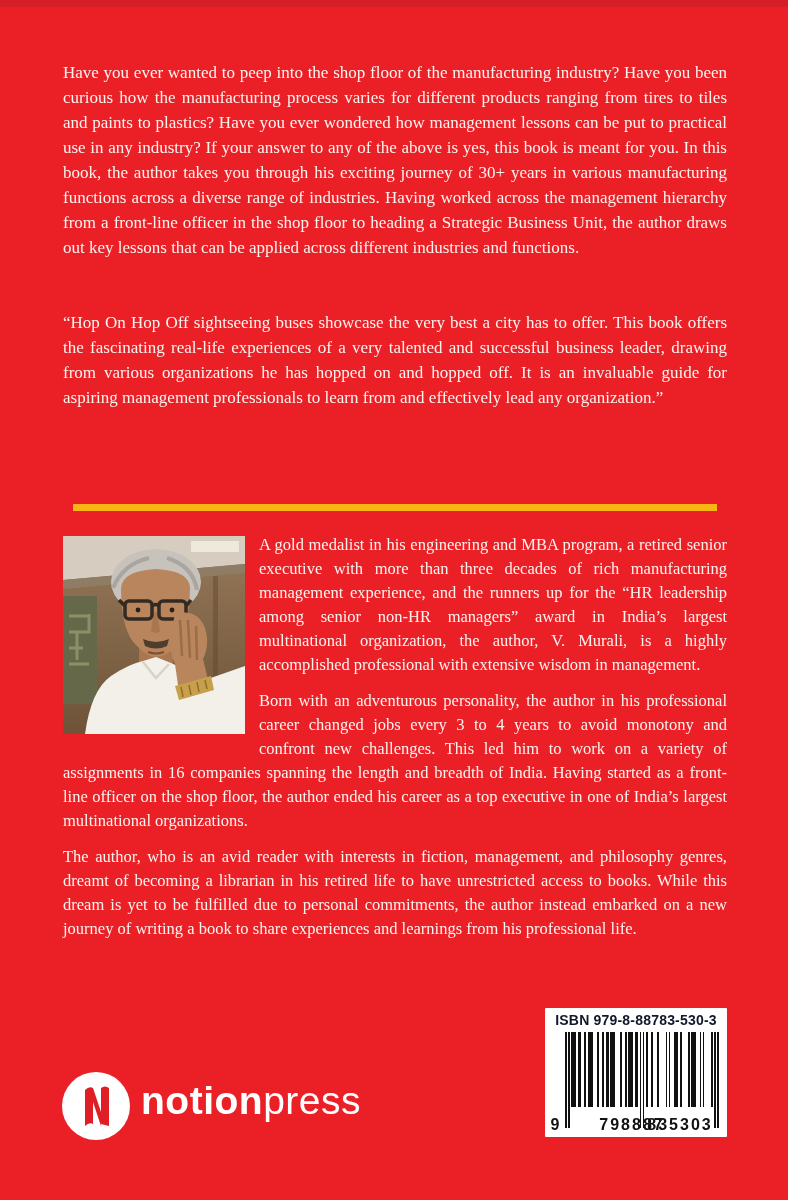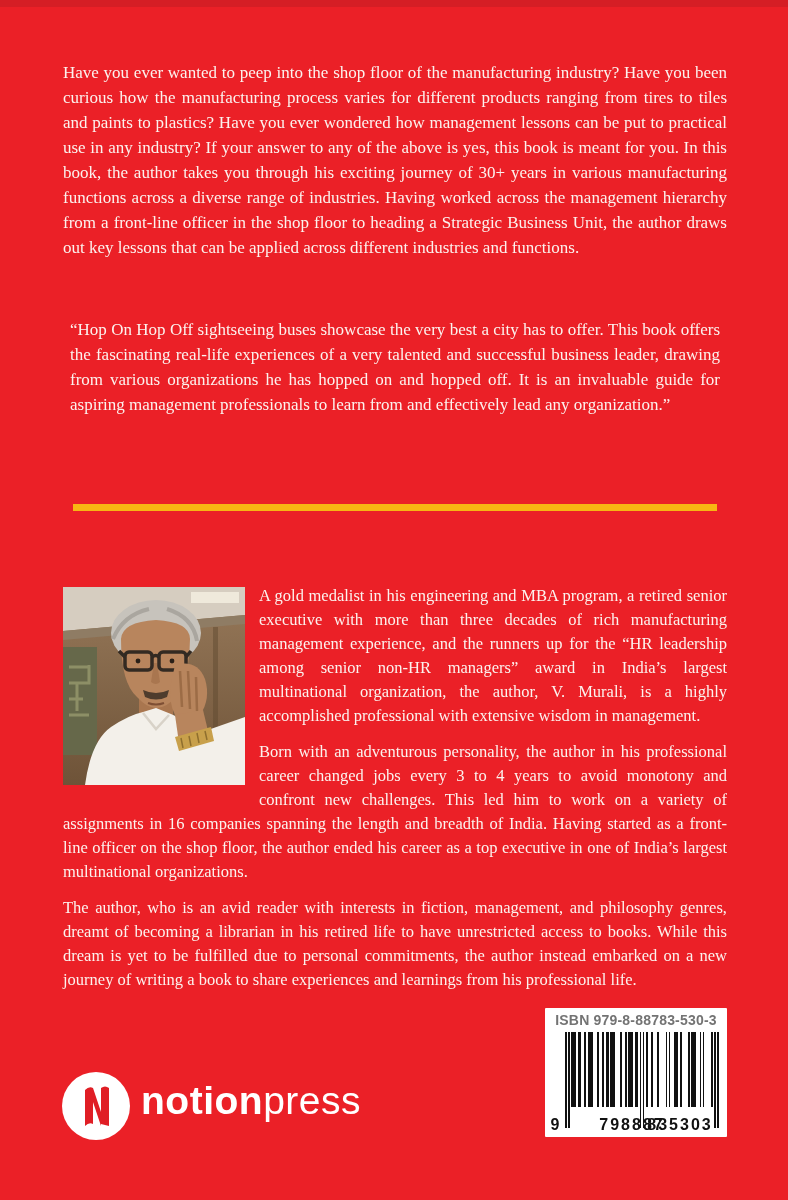--- a/index.html
+++ b/index.html
@@ -10,42 +10,42 @@
     overflow:hidden;
     font-family:"Liberation Serif","DejaVu Serif",serif;
     color:#fcf2ee;
     text-decoration:underline;
   }
   .top-edge{position:absolute;top:0;left:0;right:0;height:7px;background:#d51e25;}
   .textcol{position:absolute;left:63px;right:61px;}
   .synopsis{top:60px;}
   .synopsis p{margin:0;font-size:17px;line-height:25px;text-align:justify;}
   .testimonial{top:310px;}
-  .testimonial .quote{margin:7px;font-size:17px;line-height:25px;text-align:justify;}
+  .testimonial .quote{margin:0;font-size:17px;line-height:25px;text-align:justify;}
   .testimonial .attribution{margin:14px 0 0;font-size:17.5px;text-align:right;}
   .divider{position:absolute;top:504px;left:73px;width:644px;height:7px;background:#f8b513;}
-  .bio{top:584px;}
+  .bio{top:533px;}
   .bio p{margin:0 0 12px;font-size:16.5px;line-height:24px;text-align:justify;}
   .photo{
     float:left;width:182px;height:198px;margin:3px 14px 8px 0;
     background:#87664a;overflow:hidden;
   }
   .photo svg{display:block;width:182px;height:198px;}
   
   .logo{position:absolute;left:62px;top:1072px;display:flex;align-items:flex-start;gap:11px;}
   .logo-circle{width:68px;height:68px;border-radius:50%;background:#ffffff;display:flex;align-items:center;justify-content:center;}
   .logo-text{padding-top:9px;}
   .wordmark{font-family:"Liberation Sans",sans-serif;font-size:39px;line-height:40px;color:#fff;letter-spacing:.5px;white-space:nowrap;}
   .wordmark .wm-bold{font-weight:700;}
   .wordmark .wm-light{font-weight:400;}
   .domain{text-align:right;font-family:"Liberation Sans",sans-serif;font-weight:700;font-size:17px;color:#fff;margin-top:-1px;}
   
   .barcode{position:absolute;left:545px;top:1008px;width:182px;height:129px;background:#ffffff;border-radius:1px;}
   .isbn{position:absolute;top:4px;left:0;right:0;text-align:center;
-        font-family:"Liberation Sans",sans-serif;font-weight:600;font-size:14px;color:#737373;letter-spacing:.2px;}
+        font-family:"Liberation Sans",sans-serif;font-weight:600;font-size:14px;color:#0f172a;letter-spacing:.2px;}
   #bars{position:absolute;left:20px;top:24px;width:154px;height:96px;fill:#111;}
   .bdigit{position:absolute;bottom:3px;font-family:"Liberation Sans",sans-serif;font-weight:600;
           font-size:16px;color:#111;text-align:center;}
   .b-lead{left:2px;width:16px;}
   .b-g1{left:26px;width:66px;letter-spacing:2px;padding-left:28px;}
   .b-g2{left:102px;width:66px;letter-spacing:2px;}
 </style>
 </head>
 <body>
 

